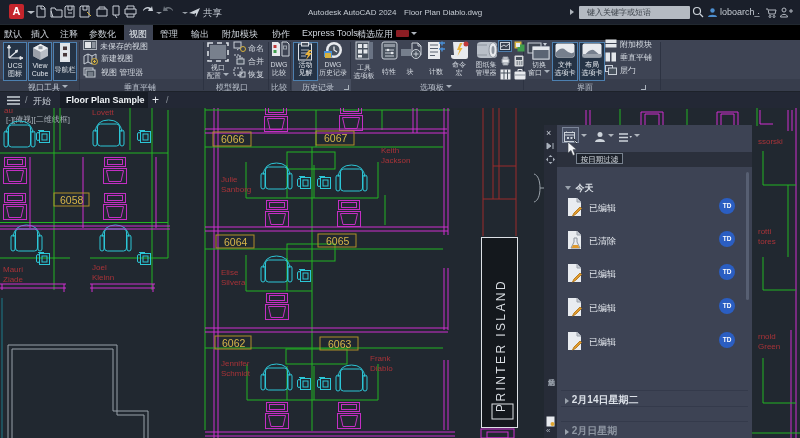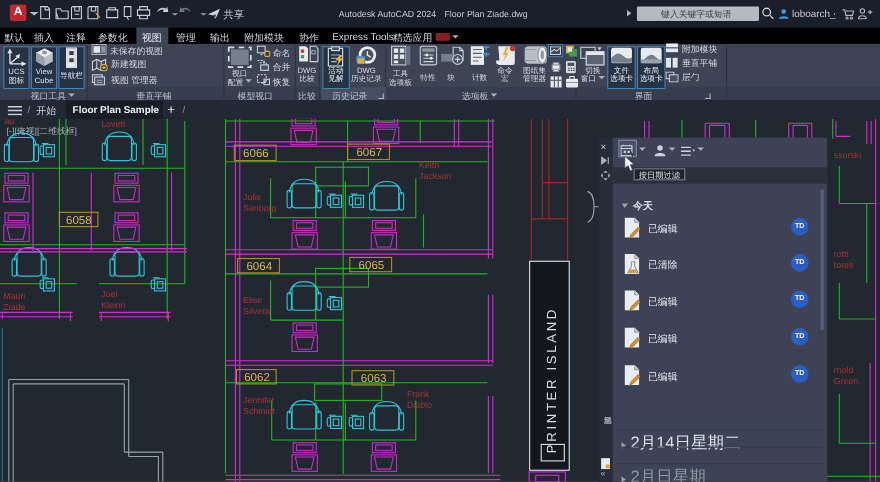--- a/index.html
+++ b/index.html
@@ -23,21 +23,21 @@
 #filebar{left:0;top:92px;width:800px;height:16px;background:#232835}
 #ftab{left:60px;top:0;width:88px;height:16px;background:#171c25}
 
 #pstrip{left:544px;top:125px;width:13px;height:313px;background:#272c38}
 #panel{left:557px;top:125px;width:195px;height:313px;background:#3d4354}
 #ptool{left:0;top:0;width:195px;height:44px}
 .pico{position:absolute;top:3px;height:16px}
 .prow{position:absolute;left:0;width:195px;height:24px}
 .prow .t{position:absolute;left:32px;top:5px;font-size:9px;color:#e4e8ee}
 .av{position:absolute;left:162px;top:1px;width:16px;height:16px;border-radius:50%;background:#2b5ec2;color:#fff;font-size:6.5px;font-weight:bold;text-align:center;line-height:16px}
-.phead{position:absolute;left:0;width:195px;font-size:15px;font-weight:normal;color:#dce1e8}
+.phead{position:absolute;left:0;width:195px;font-size:10px;font-weight:bold;color:#dce1e8}
 .pdiv{position:absolute;left:4px;width:187px;height:1px;background:#343a4b}
 .dn{display:inline-block;width:0;height:0;border-top:3px solid #aab2bc;border-left:3px solid transparent;border-right:3px solid transparent;vertical-align:2px}
 .cdown{display:inline-block;width:0;height:0;border-top:4px solid #9aa2ac;border-left:3.5px solid transparent;border-right:3.5px solid transparent;vertical-align:1px}
 .cright{display:inline-block;width:0;height:0;border-left:4px solid #9aa2ac;border-top:3.5px solid transparent;border-bottom:3.5px solid transparent;vertical-align:-1px}
 .exp{display:inline-block;width:4px;height:4px;border-right:1.2px solid #aab2bc;border-bottom:1.2px solid #aab2bc}
 svg{display:block}
 </style></head>
 <body>
 <div id="app">
 
@@ -58,23 +58,23 @@
   <path d="M118 10 c2 -3 5 -4 8 -2 l1 -2 1 5 -5 0 1 -2 c-2 -1 -4 0 -6 2z" fill="#c9cfd7"></path>
   <path d="M131 12 l3 2 3-2z" fill="#9aa1a9"></path>
   <path d="M148 10 c-2 -3 -5 -4 -8 -2 l-1 -2 -1 5 5 0 -1 -2 c2 -1 4 0 6 2z" fill="#6c737c"></path>
   <path d="M157 12 l3 2 3-2z" fill="#9aa1a9"></path>
  </svg>
  <svg class="abs" style="left:188px;top:6px" width="13" height="13" viewBox="0 0 13 13">
         <path d="M1 7 l11 -5 -4 9 -2 -3z M6 8 l2 2 v-3z" fill="#cdd3da"></path>
       </svg>
  <div class="abs tx" style="left:203px">共享</div>
  <div class="abs tx" style="left:308px;font-size:8px;top:8px">Autodesk AutoCAD 2024</div>
- <div class="abs tx" style="left:404px;font-size:8px;top:8px">Floor Plan Ziade.dwg</div>
+ <div class="abs tx" style="left:404px;font-size:8px;top:8px">Floor Plan Diablo.dwg</div>
  <div class="abs" style="left:570px;top:9px;width:0;height:0;border-left:4px solid #aeb4bc;border-top:3px solid transparent;border-bottom:3px solid transparent"></div>
- <div class="abs" style="left:579px;top:6px;width:111px;height:13px;background:#b4bac2;border-radius:1px;color:#3a4048;font-size:8px;line-height:13px;padding-left:22px;box-sizing:border-box">键入关键字或短语</div>
+ <div class="abs" style="left:579px;top:6px;width:111px;height:13px;background:#b4bac2;border-radius:1px;color:#3a4048;font-size:8px;line-height:13px;padding-left:8px;box-sizing:border-box">键入关键字或短语</div>
  <svg class="abs" style="left:692px;top:6px" width="12" height="12" viewBox="0 0 12 12">
         <circle cx="5" cy="5" r="3.5" fill="none" stroke="#ccd2d9" stroke-width="1.2"></circle>
         <path d="M8 8 l3 3" stroke="#ccd2d9" stroke-width="1.2"></path>
       </svg>
  <svg class="abs" style="left:707px;top:7px" width="11" height="11" viewBox="0 0 11 11">
         <circle cx="5.5" cy="3.5" r="2.2" fill="#4d8fd0"></circle>
         <path d="M1 10 c0-3 9-3 9,0z" fill="#4d8fd0"></path>
       </svg>
  <div class="abs tx" style="left:720px;font-size:9px">loboarch_</div>
  <div class="abs tx" style="left:757px">·</div>

